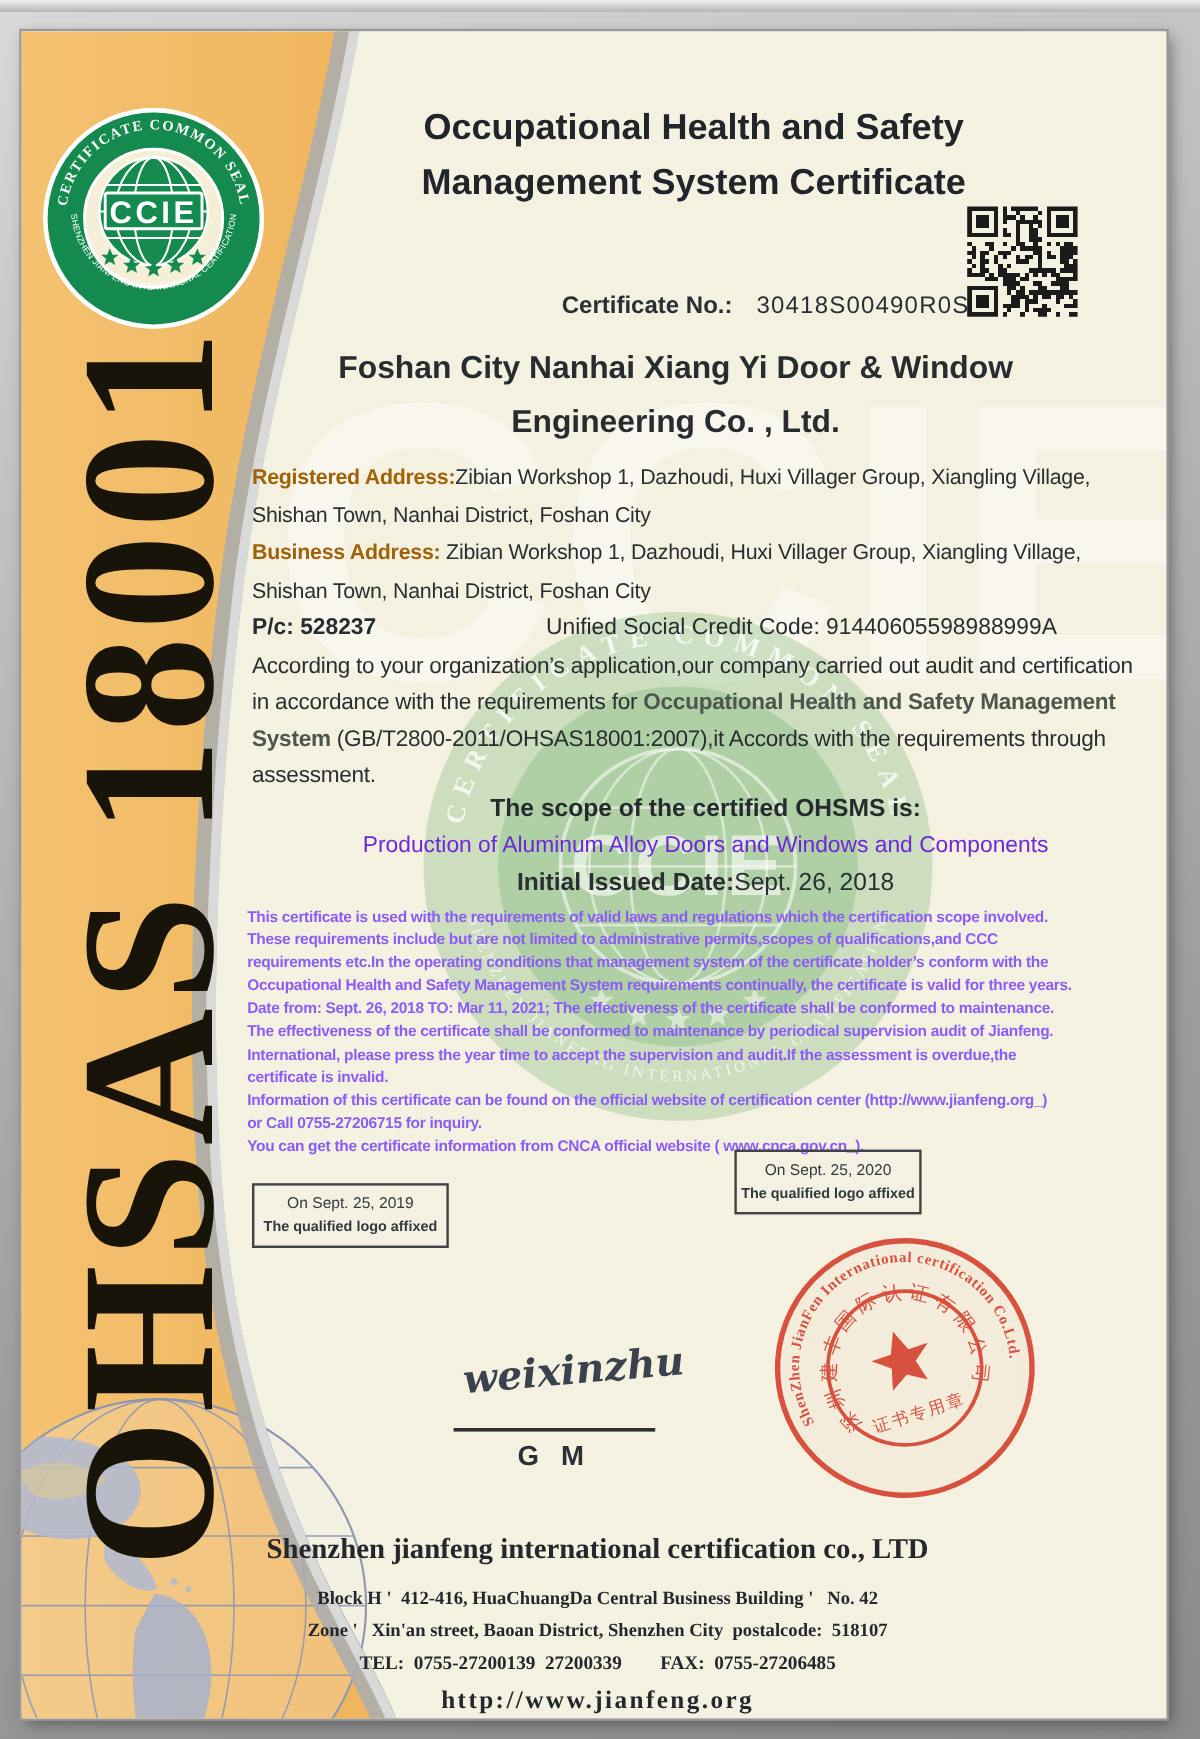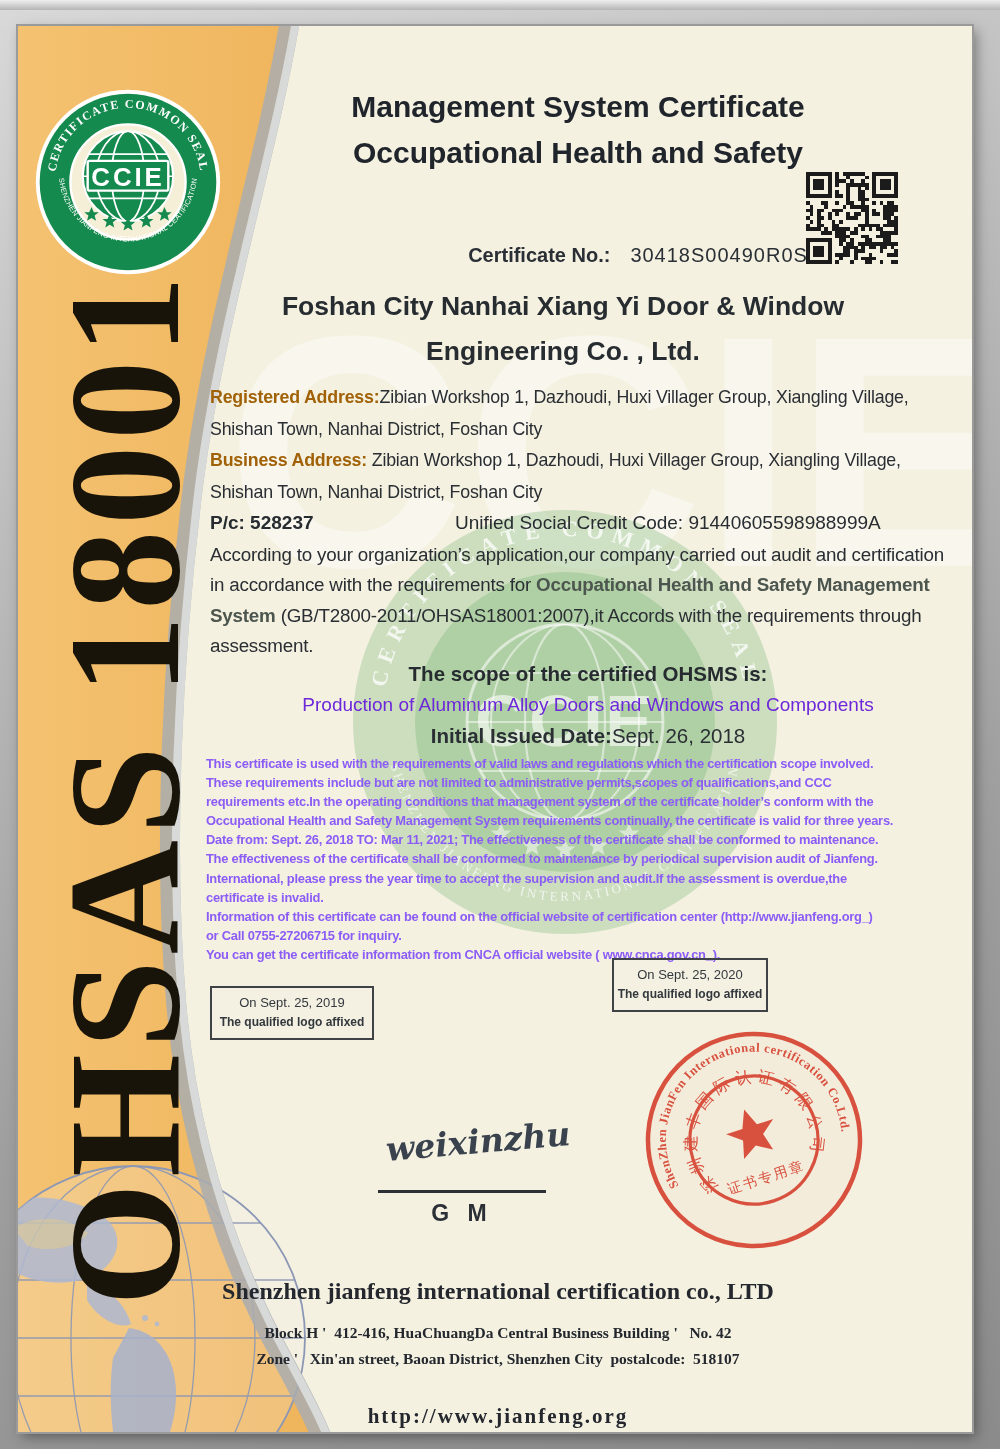--- a/index.html
+++ b/index.html
@@ -175,22 +175,22 @@
         <use href="#starP" transform="translate(-19,41) scale(.8)"></use>
         <use href="#starP" transform="translate(0,44) scale(.8)"></use>
         <use href="#starP" transform="translate(19,41) scale(.8)"></use>
         <use href="#starP" transform="translate(38,34) scale(.8)"></use>
       </g>
     </svg>
 
     <div class="abs ohsas-band">OHSAS 18001</div>
 
     <div class="abs title center">
+      <div>Occupational Health and Safety</div>
       <div>Management System Certificate</div>
-      <div>Occupational Health and Safety</div>
     </div>
 
     <svg id="qrsvg" class="abs qr" viewBox="0 0 25 25" shape-rendering="crispEdges">
         <rect x="0" y="0" width="25" height="25" fill="#f4f1e1"></rect>
         <rect x="8" y="0" width="1" height="1" fill="#1b1b1b"></rect>
         <rect x="10" y="0" width="1" height="1" fill="#1b1b1b"></rect>
         <rect x="11" y="0" width="1" height="1" fill="#1b1b1b"></rect>
         <rect x="12" y="0" width="1" height="1" fill="#1b1b1b"></rect>
         <rect x="13" y="0" width="1" height="1" fill="#1b1b1b"></rect>
         <rect x="14" y="0" width="1" height="1" fill="#1b1b1b"></rect>
@@ -490,16 +490,17 @@
           <textPath href="#stCn" startOffset="50%" text-anchor="middle">深圳建丰国际认证有限公司</textPath>
         </text>
         <use href="#starP" transform="translate(0,-6) scale(2.6)" fill="#d6402e"></use>
         <text x="0" y="44" text-anchor="middle" font-size="14" letter-spacing="2" fill="#d6402e">证书专用章</text>
       </g>
     </svg>
 
     <div class="abs footer f1">Shenzhen jianfeng international certification co., LTD</div>
     <div class="abs footer f2">Block H '  412-416, HuaChuangDa Central Business Building '   No. 42</div>
     <div class="abs footer f3">Zone '   Xin'an street, Baoan District, Shenzhen City  postalcode:  518107</div>
+    <div class="abs footer f4">TEL:  0755-27200139  27200339        FAX:  0755-27206485</div>
     <div class="abs footer f5">http://www.jianfeng.org</div>
 
   </div>
 </div>
 
 </body></html>

